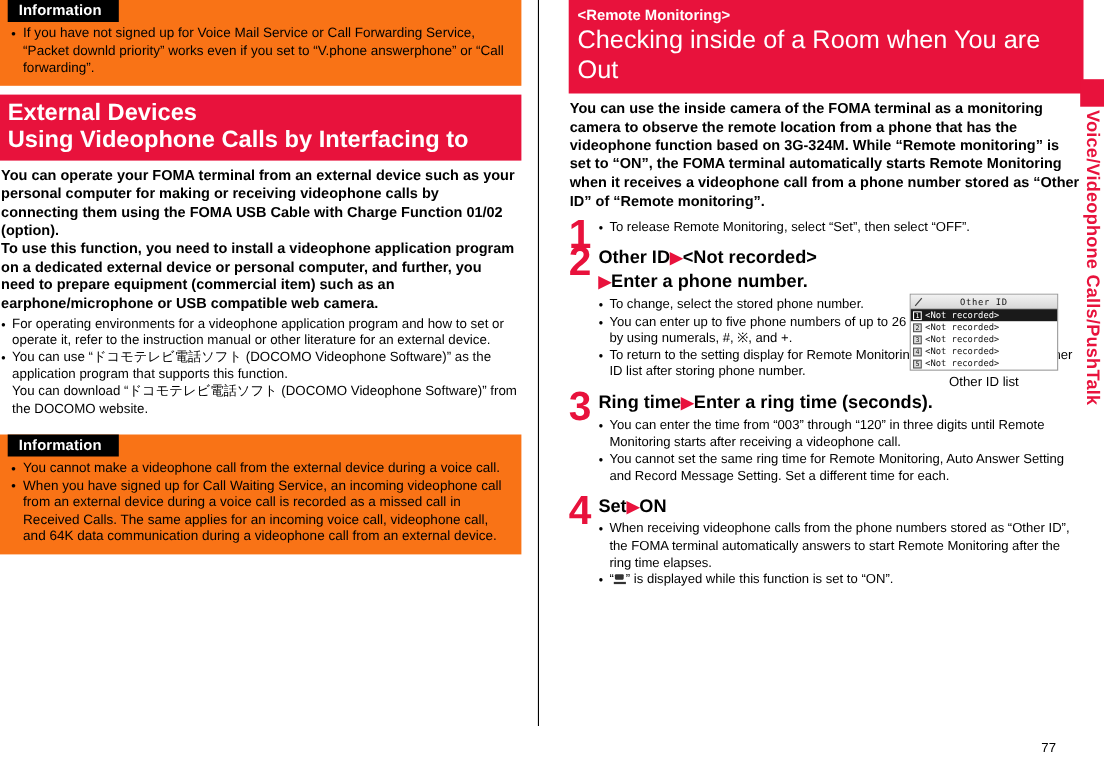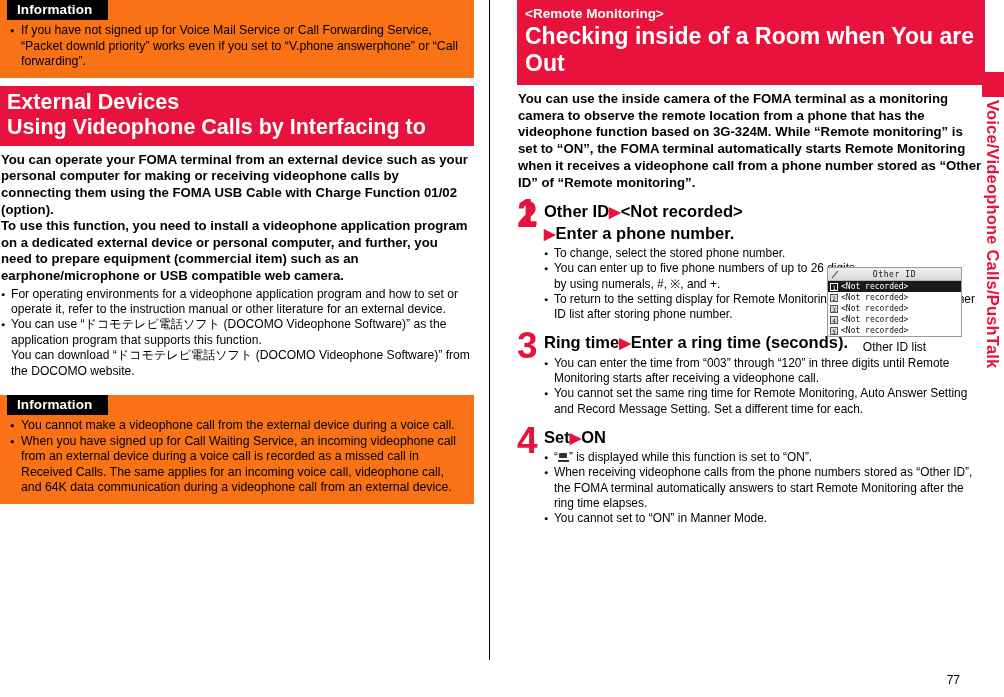--- a/index.html
+++ b/index.html
@@ -104,21 +104,21 @@
     color: #fff;
     padding: 5px 10px 8px 8px;
   }
   .rc-sub {
     font-weight: bold;
     font-size: 13.5px;
     line-height: 17px;
     margin-bottom: 1px;
   }
   .rc-title {
-    font-weight: bold;
+    font-weight: normal;
     font-size: 23px;
     line-height: 27px;
   }
   .rc-intro {
     font-weight: bold;
     font-size: 13.2px;
     line-height: 16.7px;
     margin: 6px 2px 8px 1px;
   }
 
@@ -322,20 +322,23 @@
 
     <div class="rc-banner">
       <div class="rc-sub">&lt;Remote Monitoring&gt;</div>
       <div class="rc-title">Checking inside of a Room when You are Out</div>
     </div>
 
     <div class="rc-intro">You can use the inside camera of the FOMA terminal as a monitoring camera to observe the remote location from a phone that has the videophone function based on 3G-324M. While “Remote monitoring” is set to “ON”, the FOMA terminal automatically starts Remote Monitoring when it receives a videophone call from a phone number stored as “Other ID” of “Remote monitoring”.</div>
 
     <div class="step">
       <div class="step-num">1</div>
+      <div class="step-notes">
+        <div class="note-item">To release Remote Monitoring, select “Set”, then select “OFF”.</div>
+      </div>
     </div>
 
     <div class="step" style="margin-top:10px;">
       <div class="step-num">2</div>
       <div class="step-head">
         <span>Other ID</span><span class="arrow">▶</span><span>&lt;Not recorded&gt;</span><br>
         <span class="arrow">▶</span><span>Enter a phone number.</span>
       </div>
       <div class="step-notes" style="width:320px;">
         <div class="note-item">To change, select the stored phone number.</div>
@@ -358,25 +361,24 @@
         <div class="note-item">You cannot set the same ring time for Remote Monitoring, Auto Answer Setting and Record Message Setting. Set a different time for each.</div>
       </div>
     </div>
 
     <div class="step" style="margin-top:10px;">
       <div class="step-num">4</div>
       <div class="step-head">
         <span>Set</span><span class="arrow">▶</span><span>ON</span>
       </div>
       <div class="step-notes">
+        <div class="note-item">When receiving videophone calls from the phone numbers stored as “Other ID”, the FOMA terminal automatically answers to start Remote Monitoring after the ring time elapses.</div>
         <div class="note-item">
           <span>“</span><span class="cam-icon"></span><span>” is displayed while this function is set to “ON”.</span>
         </div>
-        <div class="note-item">When receiving videophone calls from the phone numbers stored as “Other ID”, the FOMA terminal automatically answers to start Remote Monitoring after the ring time elapses.</div>
-        <div class="note-item">You cannot set to “ON” in Manner Mode.</div>
       </div>
     </div>
 
   </div>
 
   <div class="phone-shot">
     <div class="ps-frame">
       <div class="ps-titlebar">
         <svg class="ps-signal" viewBox="0 0 9 9">
           <path d="M1 8 L7 1" stroke="#444" stroke-width="1.1" fill="none"></path>

